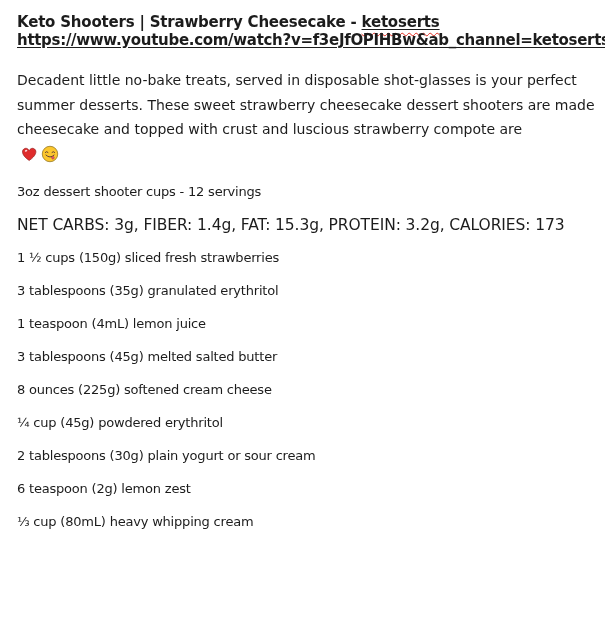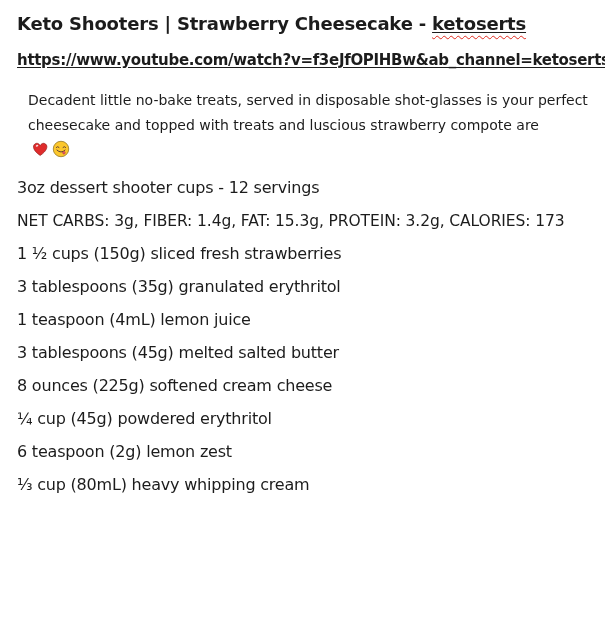--- a/index.html
+++ b/index.html
@@ -8,24 +8,23 @@
     background: #ffffff;
     font-family: "DejaVu Sans", "Liberation Sans", sans-serif;
     color: #1c1c1c;
     overflow: hidden;
   }
   .doc {
     padding: 13px 10px 0 17px;
     width: 605px;
   }
   .title-line {
-    font-size: 18px;
+    font-size: 15px;
     font-weight: bold;
     letter-spacing: -0.2px;
-    margin-bottom: 17px;
     white-space: nowrap;
   }
   .spell-underline {
     text-decoration: underline solid #1c1c1c 1px;
     text-underline-offset: 2px;
   }
   .spell-wavy {
     text-decoration: underline wavy #e02b20 1px;
     text-underline-offset: 5px;
   }
@@ -41,30 +40,29 @@
     text-decoration: underline;
     text-underline-offset: 2px;
   }
   .description {
     font-size: 14px;
     margin-bottom: 16px;
   }
   .description .line {
     line-height: 24.5px;
     white-space: nowrap;
-    margin-left: 11px;
   }
   .emoji {
     display: inline-block;
     width: 18px; height: 18px;
     vertical-align: -4px;
     margin-left: 3px;
   }
   .text-line {
-    font-size: 16px;
+    font-size: 13px;
     letter-spacing: -0.2px;
     line-height: 20px;
     margin-bottom: 13px;
     white-space: nowrap;
   }
   .nutrition-line {
     font-size: 15.5px;
     letter-spacing: -0.1px;
   }
 </style>
@@ -74,21 +72,22 @@
 <div class="doc">
 
   <div class="title-line"><span>Keto Shooters | Strawberry Cheesecake - </span><span class="spell-underline"><span class="spell-wavy">ketoserts</span></span></div>
 
   <div class="url-line">
     <a href="#">https://www.youtube.com/watch?v=f3eJfOPIHBw&amp;ab_channel=ketoserts</a>
   </div>
 
   <div class="description">
     <div class="line">Decadent little no-bake treats, served in disposable shot-glasses is your perfect</div>
-    <div class="line">cheesecake and topped with treats and luscious strawberry compote are</div>
+    <div class="line">summer desserts. These sweet strawberry cheesecake dessert shooters are made</div>
+    <div class="line">cheesecake and topped with crust and luscious strawberry compote are</div>
     <div class="line"><span class="emoji"><svg width="18" height="18" viewBox="0 0 20 20">
             <path d="M10.2 17.2 C2.6 12.2 1.2 6.8 4.2 4.5 C6.7 2.6 9.3 4.2 10.2 6.4 C11.1 4.2 13.7 2.6 16.2 4.5 C19.2 6.8 17.8 12.2 10.2 17.2 Z" fill="#df2c2c" stroke="#8e1515" stroke-width="0.7"></path>
             <ellipse cx="6.7" cy="6.4" rx="1.5" ry="1" fill="#ffffff" opacity="0.85" transform="rotate(-25 6.7 6.4)"></ellipse>
           </svg></span><span class="emoji"><svg width="18" height="18" viewBox="0 0 20 20">
             <circle cx="10" cy="10" r="8.6" fill="#fcc72d" stroke="#8a6d1a" stroke-width="0.8"></circle>
             <path d="M4.8 8.2 Q6.3 6.4 7.8 8.2" fill="none" stroke="#5d4037" stroke-width="1.1" stroke-linecap="round"></path>
             <path d="M12.2 8.2 Q13.7 6.4 15.2 8.2" fill="none" stroke="#5d4037" stroke-width="1.1" stroke-linecap="round"></path>
             <path d="M5.5 11.2 Q10 15.6 14.5 11.2" fill="none" stroke="#5d4037" stroke-width="1.1" stroke-linecap="round"></path>
             <path d="M11.6 13.6 Q12.1 16.8 14.2 15.4 Q15.6 14.4 13.8 12.4 Z" fill="#e5566d" stroke="#a33" stroke-width="0.5"></path>
           </svg></span></div>
@@ -98,17 +97,18 @@
 
   <div class="text-line nutrition-line">NET CARBS: 3g, FIBER: 1.4g, FAT: 15.3g, PROTEIN: 3.2g, CALORIES: 173</div>
 
   <div>
     <div class="text-line">1 ½ cups (150g) sliced fresh strawberries</div>
     <div class="text-line">3 tablespoons (35g) granulated erythritol</div>
     <div class="text-line">1 teaspoon (4mL) lemon juice</div>
     <div class="text-line">3 tablespoons (45g) melted salted butter</div>
     <div class="text-line">8 ounces (225g) softened cream cheese</div>
     <div class="text-line">¼ cup (45g) powdered erythritol</div>
+    <div class="text-line">2 tablespoons (30g) plain yogurt or sour cream</div>
     <div class="text-line">6 teaspoon (2g) lemon zest</div>
     <div class="text-line">⅓ cup (80mL) heavy whipping cream</div>
   </div>
 
 </div>
 
 </body></html>

